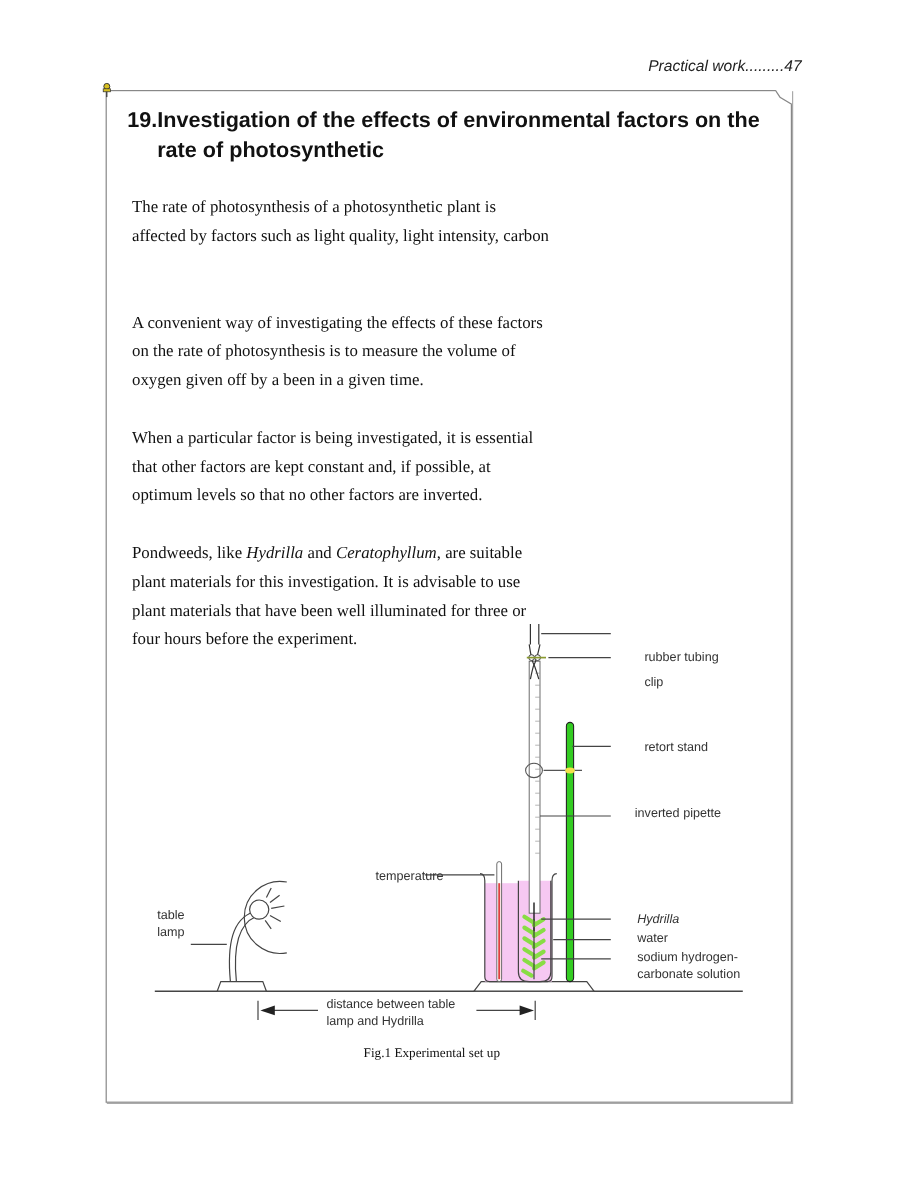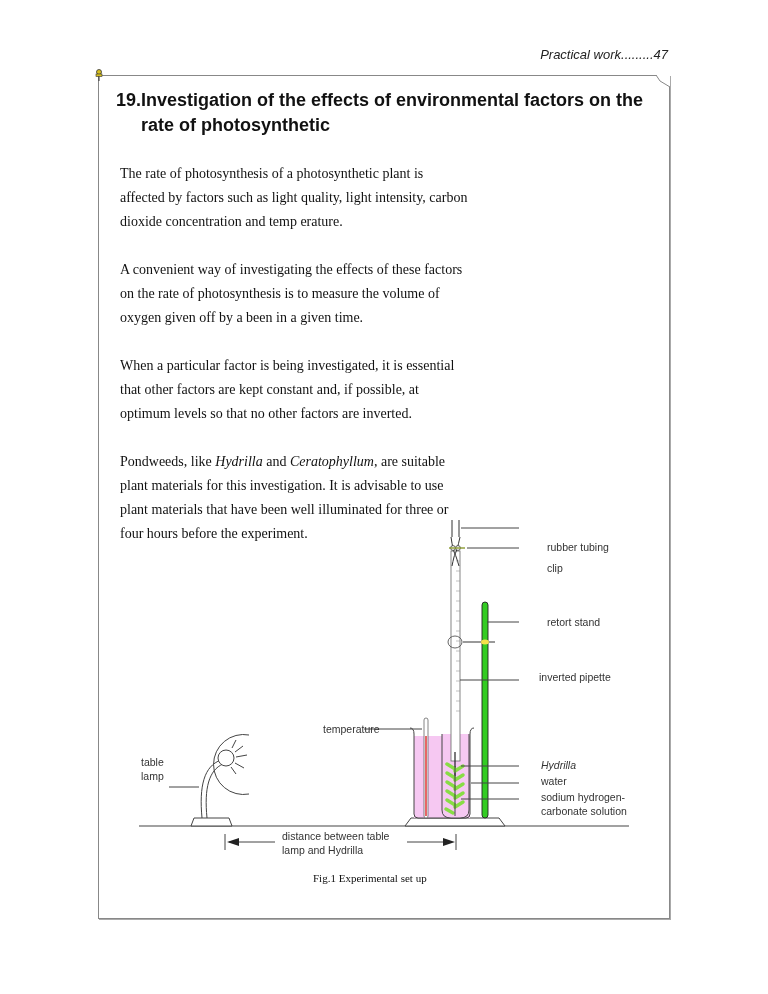--- a/index.html
+++ b/index.html
@@ -1,18 +1,18 @@
 <!DOCTYPE html>
 <html><head>
 <meta charset="utf-8">
 <style>
   html, body { margin:0; padding:0; background:#ffffff; }
   body { width:768px; height:994px; position:relative; overflow:hidden; font-family:"Liberation Serif", serif; color:#111; }
   .header { position:absolute; top:47px; right:100px; font-family:"Liberation Sans", sans-serif; font-style:italic; font-size:13px; color:#222; }
-  .frame { position:absolute; left:98px; top:75px; width:572px; height:844px; border:1px solid #888; box-shadow:1px 1px 0 #aaa; box-sizing:border-box; }
+  .frame { position:absolute; left:88px; top:75px; width:572px; height:844px; border:1px solid #888; box-shadow:1px 1px 0 #aaa; box-sizing:border-box; }
   .pin { position:absolute; left:-5px; top:-7px; width:10px; height:12px; }
   .fold { position:absolute; right:-1px; top:-1px; width:14px; height:12px; }
   .title { position:absolute; left:17px; top:12px; width:545px; font-family:"Liberation Sans", sans-serif; font-weight:bold; font-size:18px; line-height:25px; color:#111; }
   .title .num { display:inline-block; width:25px; }
   .title .l2 { padding-left:25px; }
   .para { position:absolute; left:17px; width:400px; font-size:14px; line-height:24px; margin:4px; }
   .fig { position:absolute; left:0; top:0; width:572px; height:844px; pointer-events:none; }
   .caption { position:absolute; left:214px; top:796px; font-size:11px; font-family:"Liberation Serif", serif; }
   svg text { font-family:"Liberation Sans", sans-serif; font-size:10.5px; fill:#333; }
 </style>
@@ -33,21 +33,20 @@
   </svg>
 
   <div class="title">
     <div><span class="num">19.</span><span>Investigation of the effects of environmental factors on the</span></div>
     <div class="l2">rate of photosynthetic</div>
   </div>
 
   <p class="para" style="top:82px;">
     <span>The rate of photosynthesis of a photosynthetic plant is</span><br>
     <span>affected by factors such as light quality, light intensity, carbon</span><br>
-    <span>dioxide concentration and temp erature.</span>
   </p>
   <p class="para" style="top:178px;">
     <span>A convenient way of investigating the effects of these factors</span><br>
     <span>on the rate of photosynthesis is to measure the volume of</span><br>
     <span>oxygen given off by a been in a given time.</span>
   </p>
   <p class="para" style="top:274px;">
     <span>When a particular factor is being investigated, it is essential</span><br>
     <span>that other factors are kept constant and, if possible, at</span><br>
     <span>optimum levels so that no other factors are inverted.</span>

